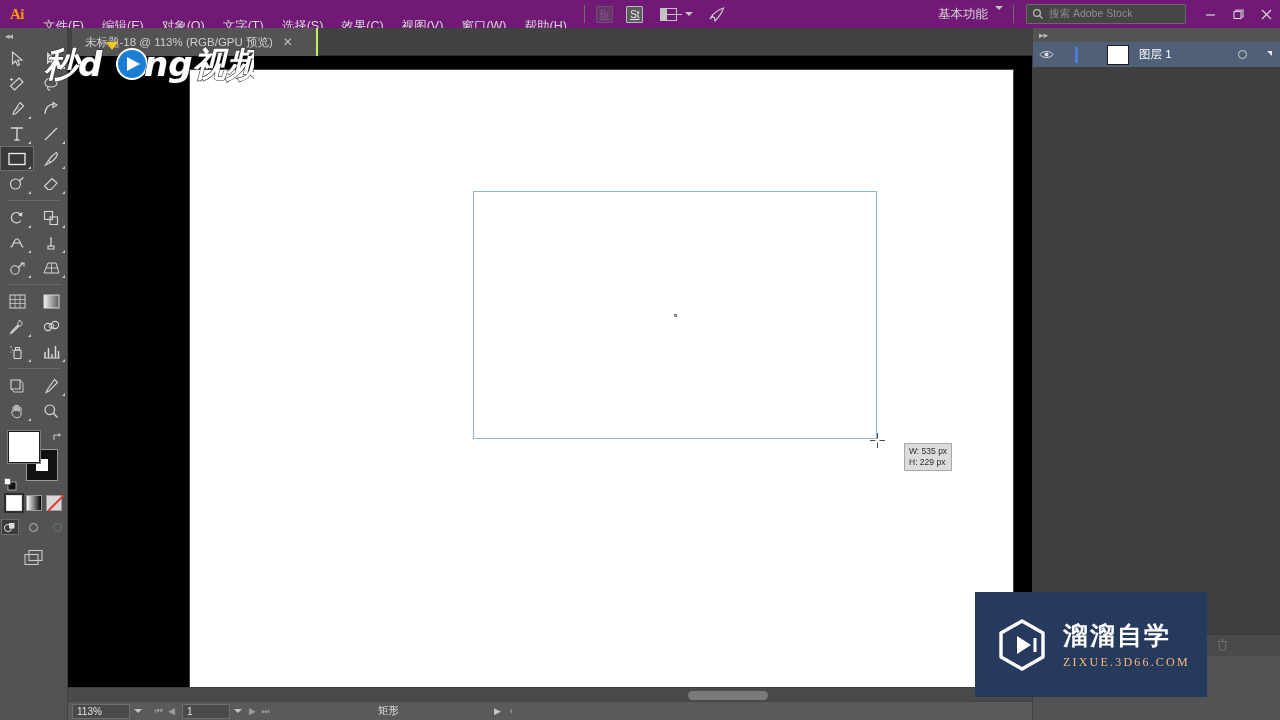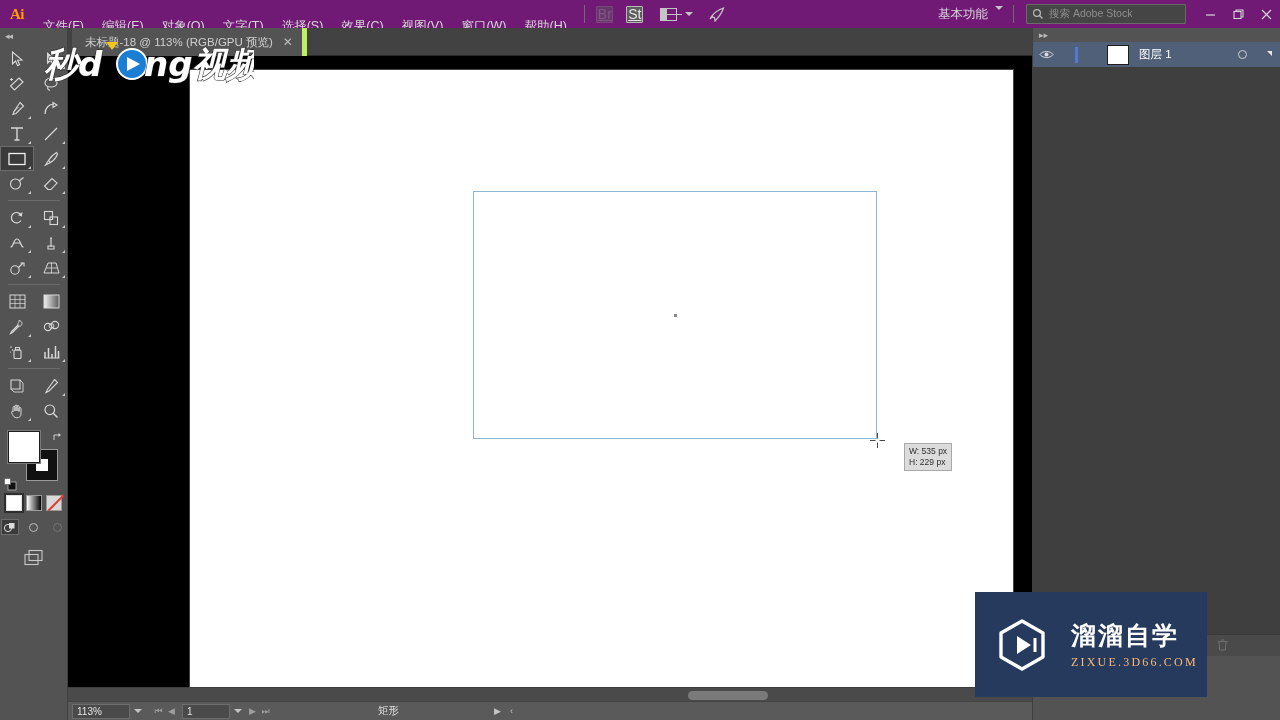--- a/index.html
+++ b/index.html
@@ -27,21 +27,21 @@
     padding: 12px 9px; height: 28px; line-height: 28px;
     font-size: 12.5px; color: #d8d8d8; white-space: nowrap;
   }
   .mb-sep { width: 1px; height: 18px; background: #6d6d6d; margin: 0 8px; }
   .mb-icon-btn {
     width: 24px; height: 20px; display: flex; align-items: center; justify-content: center;
     color: #c9c9c9;
   }
   .st-badge {
     width: 17px; height: 17px; border: 1px solid #b9b9b9; border-radius: 1px;
-    color: #e6e6e6; font-size: 14px; display: flex; align-items: center; justify-content: center;
+    color: #e6e6e6; font-size: 10px; display: flex; align-items: center; justify-content: center;
     background: #5c5c5c;
     text-decoration: underline;
   }
   .arrange-ic {
     width: 17px; height: 13px; border: 1.4px solid #c4c4c4; position: relative;
   }
   .arrange-ic:before {
     content: ""; position: absolute; left: 0; top: 0; width: 6px; height: 100%;
     background: #c4c4c4;
   }
@@ -68,21 +68,21 @@
   }
 
   
   .tabbar {
     position: absolute; left: 68px; top: 28px; width: 1212px; height: 28px;
     background: #424242; border-bottom: 1px solid #2b2b2b;
   }
   .doc-tab {
     position: absolute; left: 4px; top: 0; height: 28px;
     background: #535353; display: flex; align-items: center; gap: 10px;
-    padding: 0 9px 0 13px; border-right: 5px solid #bef264;
+    padding: 0 23px 0 13px; border-right: 2px solid #bef264;
   }
   .doc-tab .ttl { font-size: 11.5px; color: #cfcfcf; white-space: nowrap; }
   .doc-tab .x { font-size: 12px; color: #bdbdbd; line-height: 1; }
 
   
   .toolbar {
     position: absolute; left: 0; top: 28px; width: 68px; height: 692px;
     background: #535353; border-right: 1px solid #404040;
   }
   .tb-collapse {
@@ -242,21 +242,21 @@
   }
   .lf-icons { display: flex; align-items: center; gap: 10px; margin-left: 22px; color: #bfbfbf; }
 
   
   .wm-top {
     position: absolute; left: 44px; top: 40px; width: 210px; height: 46px;
     font-family: "DejaVu Sans", sans-serif; pointer-events: none;
   }
   .wm-bottom {
     position: absolute; left: 975px; top: 592px; width: 232px; height: 105px;
-    background: #263a5e; display: flex; align-items: center; gap: 20px; padding-left: 18px;
+    background: #263a5e; display: flex; align-items: center; gap: 12px; padding-left: 18px;
   }
   .wm-b-text { display: flex; flex-direction: column; gap: 3px; }
   .wm-b-cn { font-size: 25px; color: #ffffff; letter-spacing: 2px; font-weight: bold;
              font-family: "DejaVu Sans", sans-serif; }
   .wm-b-en { font-size: 12px; color: #fdba74; letter-spacing: 2.2px;
              font-family: Liberation Serif, serif; }
 </style>
 </head>
 <body>
 

